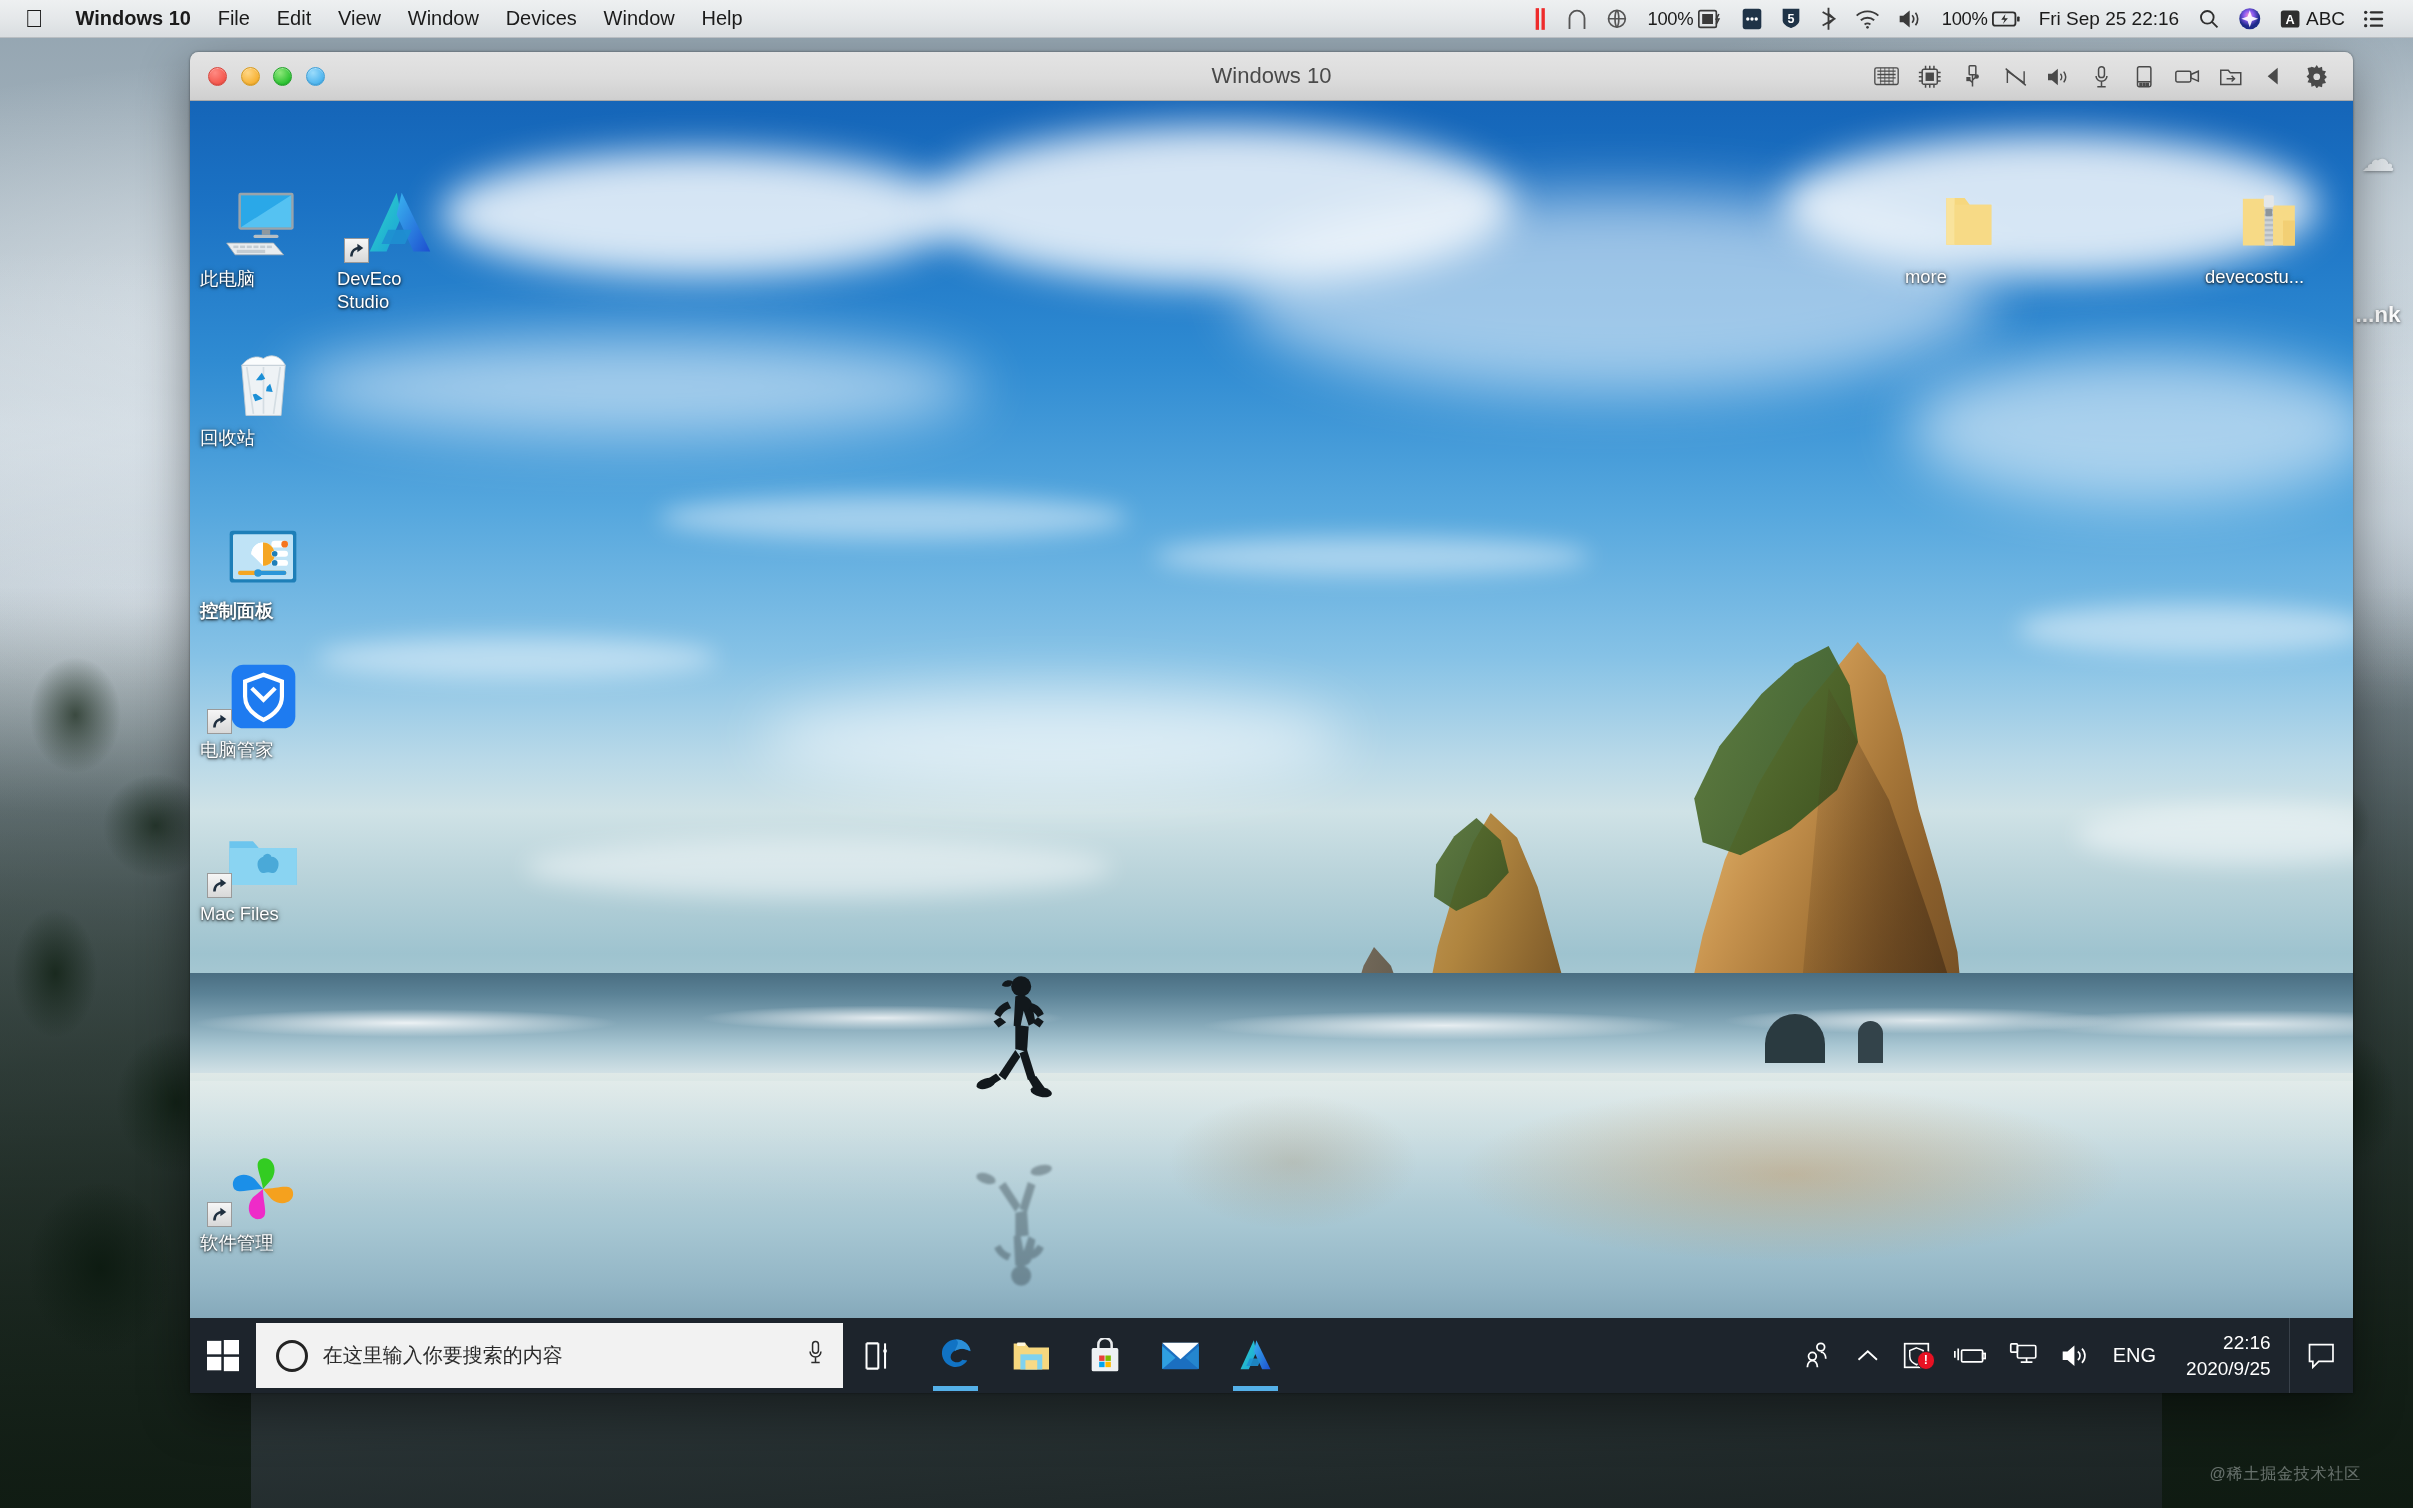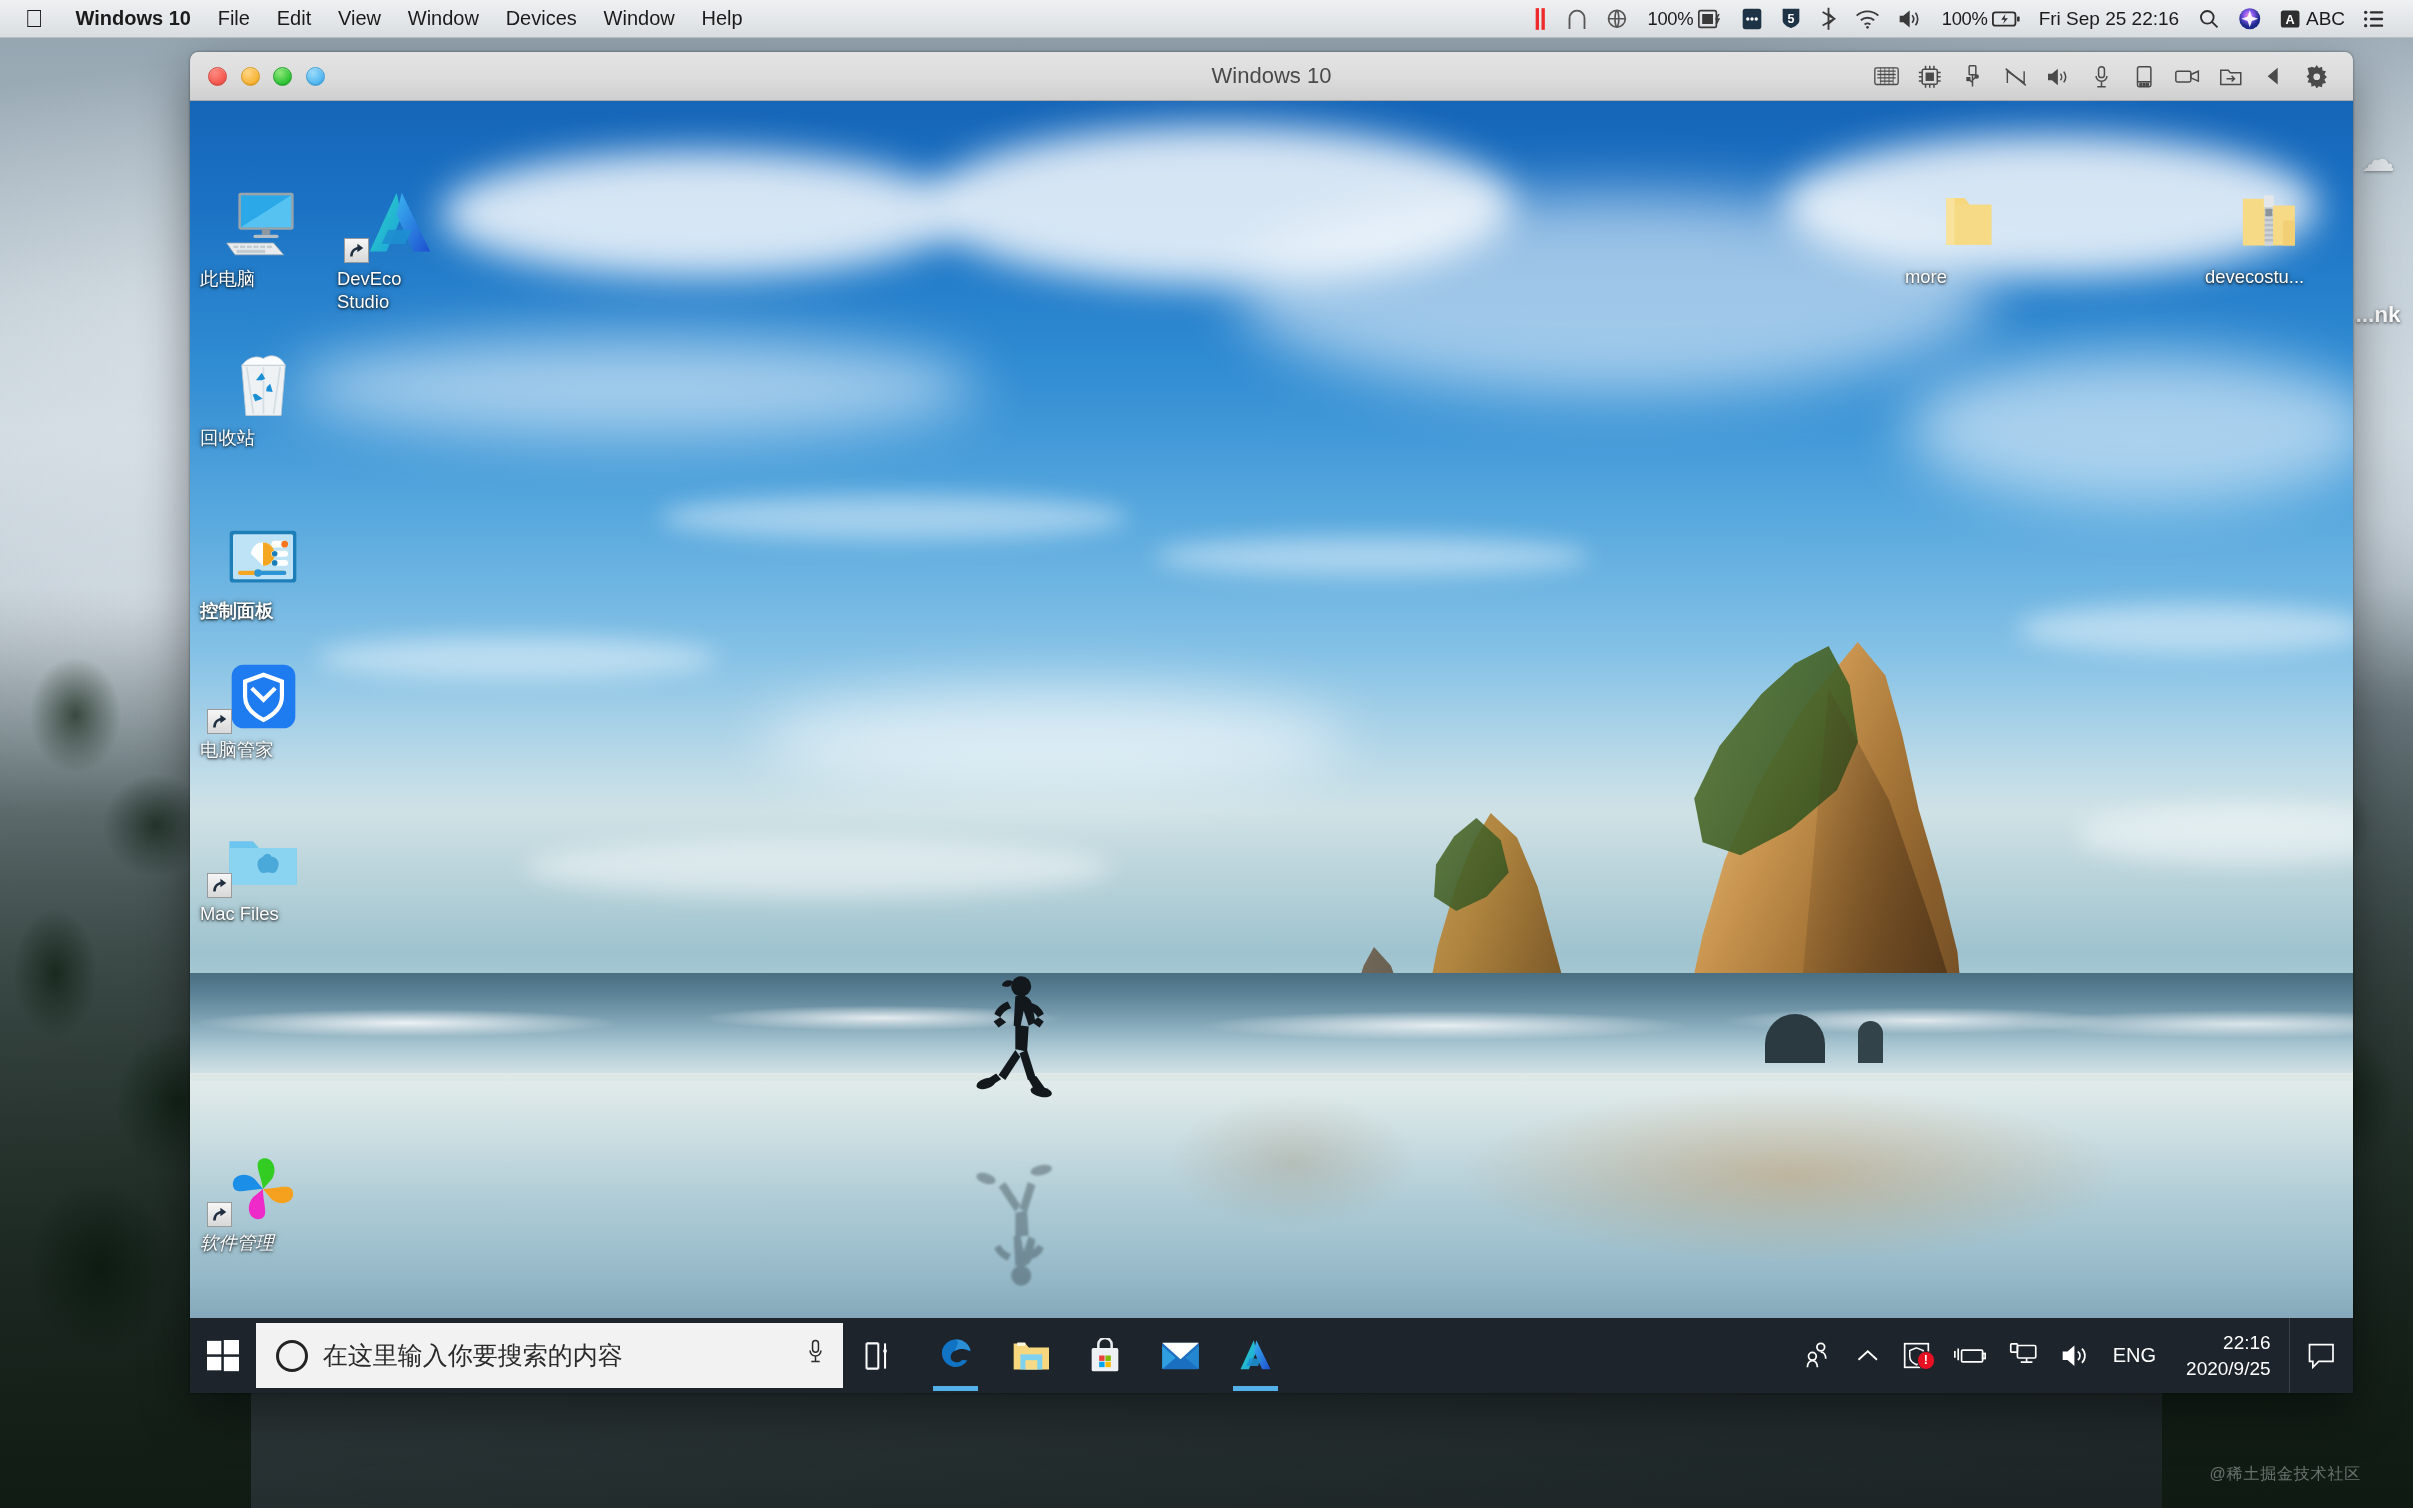--- a/index.html
+++ b/index.html
@@ -222,21 +222,21 @@
   #taskbar {
     position:absolute; left:0; right:0; bottom:0; height:75px;
     background:#1d242c;
     display:flex; align-items:center;
     z-index:30;
   }
   #start-btn { width:65px; height:75px; display:flex; align-items:center; justify-content:center; }
   #searchbox {
     width:587px; height:65px; margin-left:0.8px;
     background:#f2f2f2; display:flex; align-items:center; gap:15px;
-    padding:0 18.4px 0 20px; color:#2b2b2b; font-size:25px;
+    padding:0 18.4px 0 20px; color:#2b2b2b; font-size:20px;
   }
   #searchbox .ring {
     width:32px; height:32px; border-radius:50%;
     border:3.4px solid #232323; flex:0 0 auto;
   }
   #searchbox .ph { flex:1; white-space:nowrap; overflow:hidden; }
   #tb-apps { display:flex; align-items:center; }
   .tb-app {
     width:75px; height:75px; display:flex; align-items:center; justify-content:center;
     position:relative;
@@ -690,21 +690,21 @@
         <div class="shortcut-badge">
           <svg width="17" height="17" viewBox="0 0 20 20">
               <path d="M4 17c0-7 5-10 10-10" stroke="#1f2f3f" stroke-width="3" fill="none"></path>
               <path d="M11 2l7 5-7 5z" fill="#1f2f3f"></path>
             </svg>
         </div>
       </div>
       <span class="lbl">Mac Files</span>
     </div>
 
-    <div class="dicon" style="left:10px; top:1048px;font-style:italic;">
+    <div class="dicon" style="left:10px; top:1048px;">
       <div class="art">
         <svg width="70" height="70" viewBox="0 0 84 84">
           <path d="M42 42C42 24 34 8 46 6c12-2 18 14 8 26z" fill="#33cc22" transform="rotate(-8 42 42)"></path>
           <path d="M42 42C60 42 76 34 78 46c2 12-14 18-26 8z" fill="#f5a11e"></path>
           <path d="M42 42C42 60 50 76 38 78c-12 2-18-14-8-26z" fill="#ee2bc8"></path>
           <path d="M42 42C24 42 8 50 6 38c-2-12 14-18 26-8z" fill="#1b8fe8"></path>
         </svg>
         <div class="shortcut-badge">
           <svg width="17" height="17" viewBox="0 0 20 20">
               <path d="M4 17c0-7 5-10 10-10" stroke="#1f2f3f" stroke-width="3" fill="none"></path>

